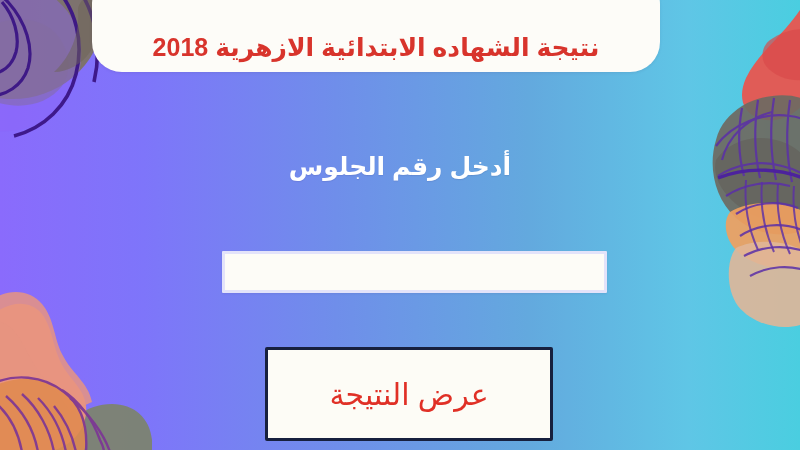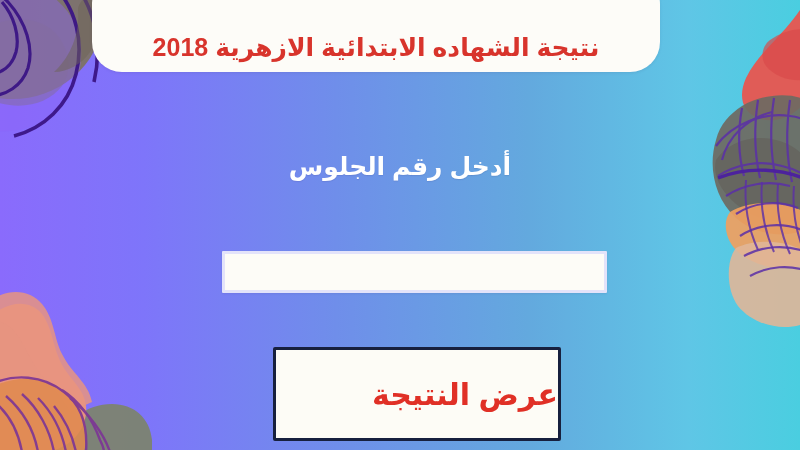--- a/index.html
+++ b/index.html
@@ -106,29 +106,28 @@
     top: 347px;
     width: 288px;
     height: 94px;
     box-sizing: border-box;
     background: #FDFCF6;
     border: 3px solid #17203E;
     border-radius: 2px;
     color: #E03026;
     font-family: "Liberation Sans", "DejaVu Sans", sans-serif;
     font-size: 30px;
-    font-weight: bold;
+    font-weight: normal;
     cursor: pointer;
     z-index: 5;
     display: flex;
     align-items: center;
-    justify-content: flex-start;
+    justify-content: center;
     padding: 0;
     line-height: 1.1;
-    margin-left: 8px;
   }
 </style>
 </head>
 <body>
 
 <div id="page">
 
   <svg id="decor" viewBox="0 0 800 450" width="800" height="450" xmlns="http://www.w3.org/2000/svg" preserveAspectRatio="none" aria-hidden="true">
 
     <g>

